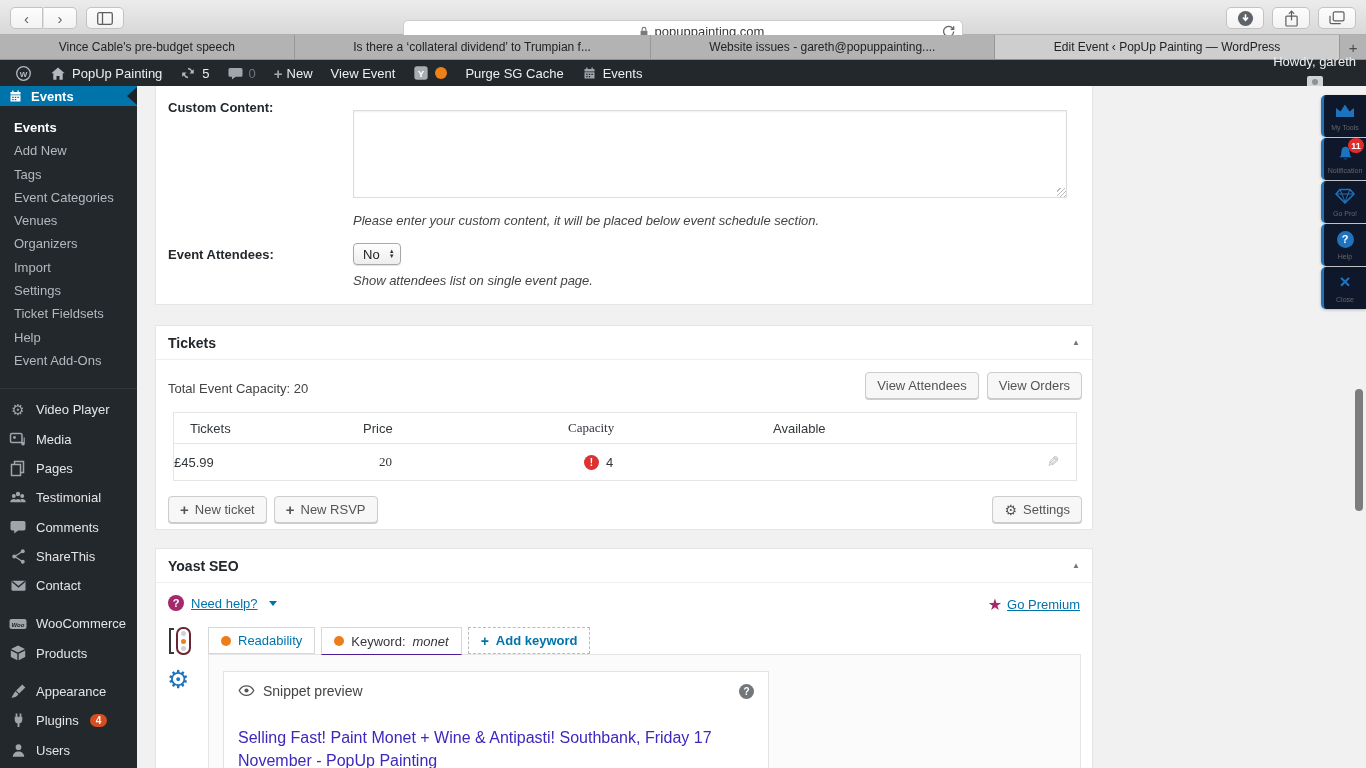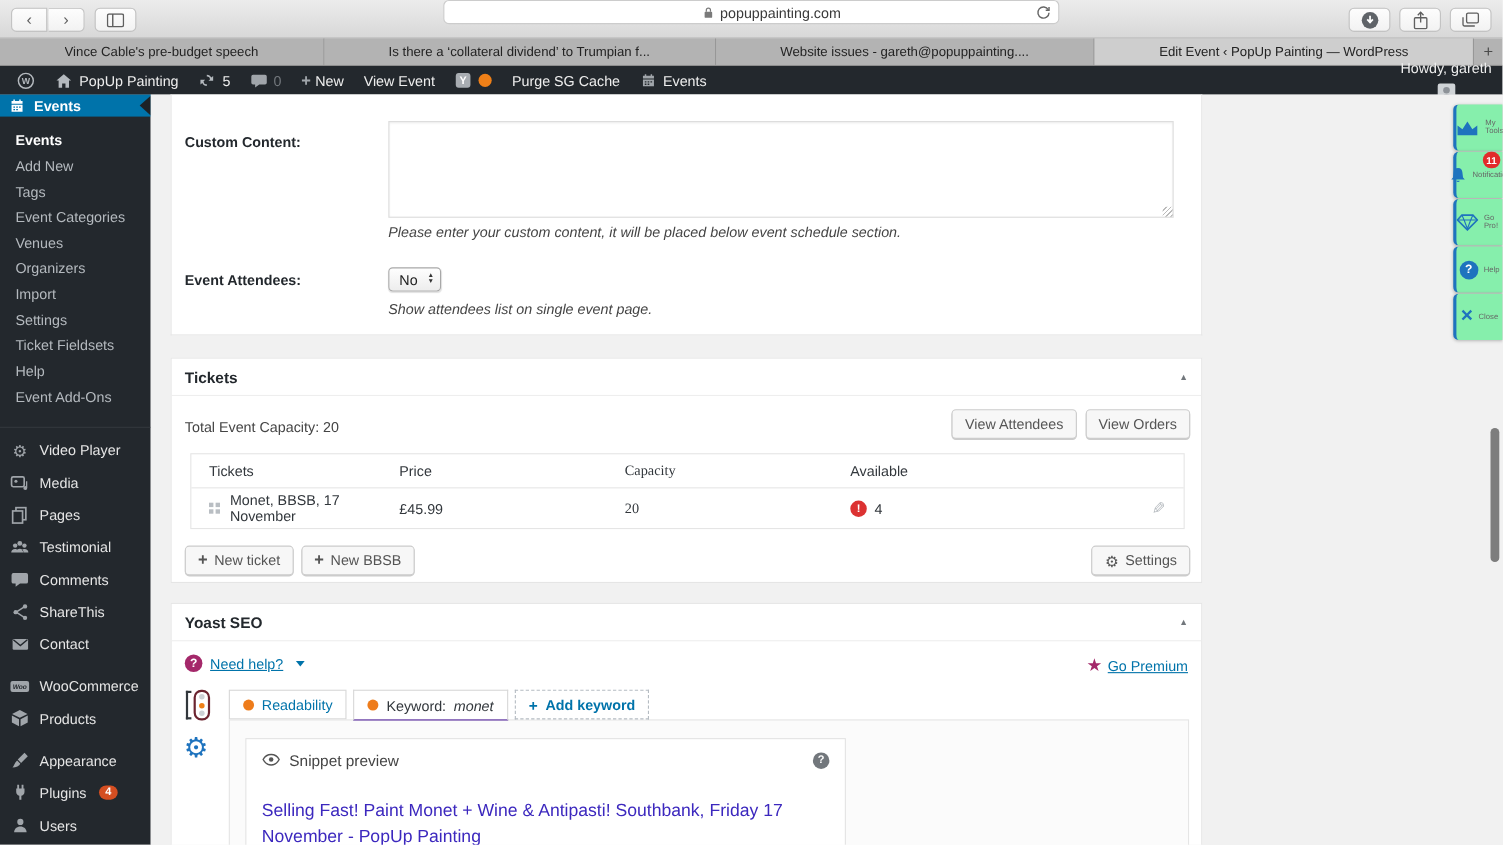--- a/index.html
+++ b/index.html
@@ -13,21 +13,21 @@
   .tb-group { position:absolute; top:7px; display:flex; gap:1px; }
   .tb-btn { height:22px; background:linear-gradient(#fdfdfd,#f2f2f2); border:1px solid #c3c3c3;
     display:flex; align-items:center; justify-content:center; color:#5f5f5f; font-size:15px; }
   .nav-group { left:10px; }
   .nav-group .tb-btn { width:33px; }
   .nav-group .tb-btn:first-child { border-radius:5px 0 0 5px; }
   .nav-group .tb-btn:last-child { border-radius:0 5px 5px 0; border-left:none; }
   .sb-toggle { left:86px; } .sb-toggle .tb-btn { width:38px; border-radius:5px; }
   .right-group { right:10px; display:flex; gap:8px; }
   .right-group .tb-btn { width:38px; border-radius:5px; }
-  .urlbar { position:absolute; left:403px; top:0; width:560px; height:22px; background:#fff;
+  .urlbar { position:absolute; left:403px; top:20px; width:560px; height:22px; background:#fff;
     border:1px solid #ccc; border-radius:5px; display:flex; align-items:center; justify-content:center;
     gap:5px; font-size:13px; color:#3a3a3a;padding-left:36px; }
   .urlbar .reload { position:absolute; right:6px; top:3px; }
 
   
   .tabbar { position:absolute; left:0; top:35px; width:1366px; height:25px; background:#b3b3b3;
     display:flex; border-bottom:1px solid #8e8e8e; }
   .tab { flex:1 1 auto; border-right:1px solid #979797; font-size:12px; color:#232323;
     display:flex; align-items:center; justify-content:center; padding:0 12px; white-space:nowrap;
     overflow:hidden; background:#b3b3b3; }
@@ -140,23 +140,23 @@
     background:#fbfbfb; border:1px solid #e5e5e5; }
   .snippet-card { position:absolute; left:14px; top:16px; width:546px; height:200px; background:#fff;
     border:1px solid #e3e3e3; padding:11px 14px; }
   .snip-hd { display:flex; align-items:center; gap:8px; font-size:14px; color:#444; }
   .snip-help { margin-left:auto; width:15px; height:15px; border-radius:50%; background:#72777c; color:#fff;
     font-size:10px; font-weight:bold; display:flex; align-items:center; justify-content:center; }
   .snip-title { margin-top:27px; width:510px; font-size:16px; line-height:1.45; color:#3c28be; cursor:pointer; }
 
   
   .tools-panel { position:absolute; right:0; top:95px; width:45px; }
-  .tool-card { width:45px; height:42px; background:#86efac; border-left:3px solid #1e73be;
+  .tool-card { width:45px; height:42px; background:#0f172a; border-left:3px solid #1e73be;
     border-radius:5px 0 0 5px; box-shadow:0 1px 3px rgba(0,0,0,.25); margin-bottom:1px;
-    display:flex; align-items:center; justify-content:center; gap:5px;
+    display:flex; flex-direction:column; align-items:center; justify-content:center; gap:5px;
     position:relative; cursor:pointer; }
   .tool-label { font-size:7px; color:#666; }
   .tool-ic { height:18px; display:flex; align-items:center; justify-content:center; color:#1e73be; }
   .tool-badge { position:absolute; right:2px; top:0; min-width:16px; height:15px; border-radius:8px;
     background:#e22b2b; color:#fff; font-size:9px; font-weight:bold;
     display:flex; align-items:center; justify-content:center; padding:0 3px; }
   .close-x { font-size:19px; font-weight:bold; color:#1e73be; line-height:16px; }
   .help-circle { width:17px; height:17px; border-radius:50%; background:#1e73be; color:#fff;
     font-size:11px; font-weight:bold; display:flex; align-items:center; justify-content:center; }
 
@@ -433,24 +433,24 @@
       <div class="menu-item">
         
         
       </div>
     </div>
   </div>
 
   <div class="content">
 
     <div class="panel panel-1">
-      <span class="field-label" style="top:36px;">Custom Content:</span>
+      <span class="field-label" style="top:14px;">Custom Content:</span>
       <textarea class="custom" value="" style=""></textarea>
       <span class="resize-grip"></span>
-      <span class="hint" style="top:117px;">Please enter your custom content, it will be placed below event schedule section.</span>
+      <span class="hint" style="top:127px;">Please enter your custom content, it will be placed below event schedule section.</span>
       <span class="field-label" style="top:161px;">Event Attendees:</span>
       <span class="sel">
         <span>No</span>
         <span class="arrows">
           <span>▲</span>
             <span>▼</span>
         </span>
       </span>
       <span class="hint" style="top:187px;">Show attendees list on single event page.</span>
     </div>
@@ -471,46 +471,37 @@
       </div>
       <div class="ticket-table">
         <div class="tt-row">
           <span class="tt-c1">Tickets</span>
           <span class="tt-c2">Price</span>
           <span class="tt-c3">Capacity</span>
           <span class="tt-c4">Available</span>
           <span class="tt-c5"></span>
         </div>
         <div class="tt-row body">
-          <span class="tt-c1">
-            <span class="drag-handle">
-                <i></i>
-                <i></i>
-                <i></i>
-                <i></i>
-              </span>
-            <span>Monet, BBSB, 17 November</span>
-          </span>
           <span class="tt-c2">£45.99</span>
           <span class="tt-c3">20</span>
           <span class="tt-c4">
             <span class="avail-badge">!</span>
             <span>4</span>
           </span>
           <span class="tt-c5"><span class="pencil">✎</span></span>
         </div>
       </div>
       <div class="tt-actions-left">
         <button class="btn">
             <span class="plus">+</span>
             <span>New ticket</span>
           </button>
         <button class="btn">
             <span class="plus">+</span>
-            <span>New BBSB</span>
+            <span>New RSVP</span>
           </button>
       </div>
       <div class="tt-actions-right">
         <button class="btn">
             <span class="gear-glyph">⚙</span>
             <span>Settings</span>
           </button>
       </div>
     </div>
 

